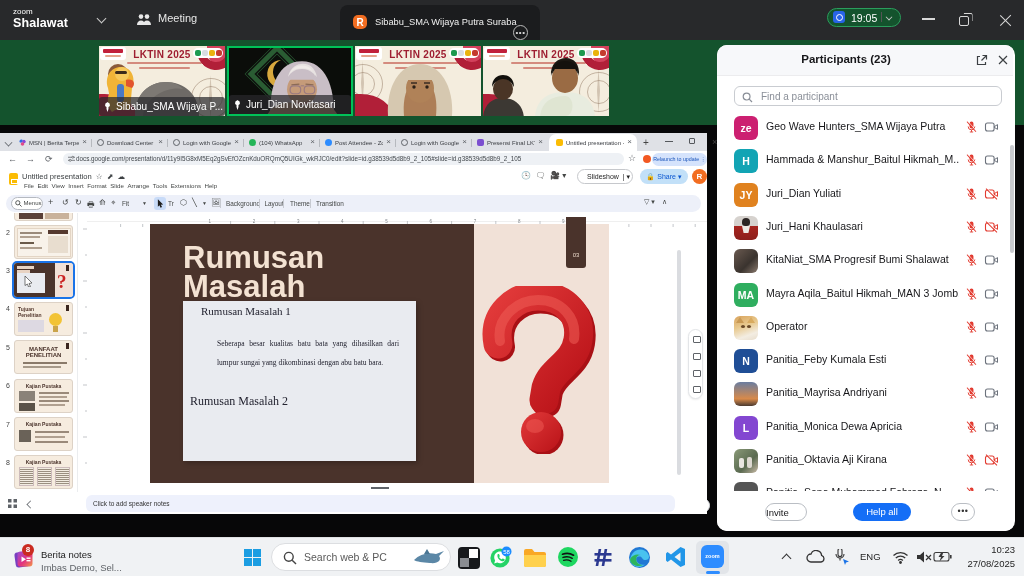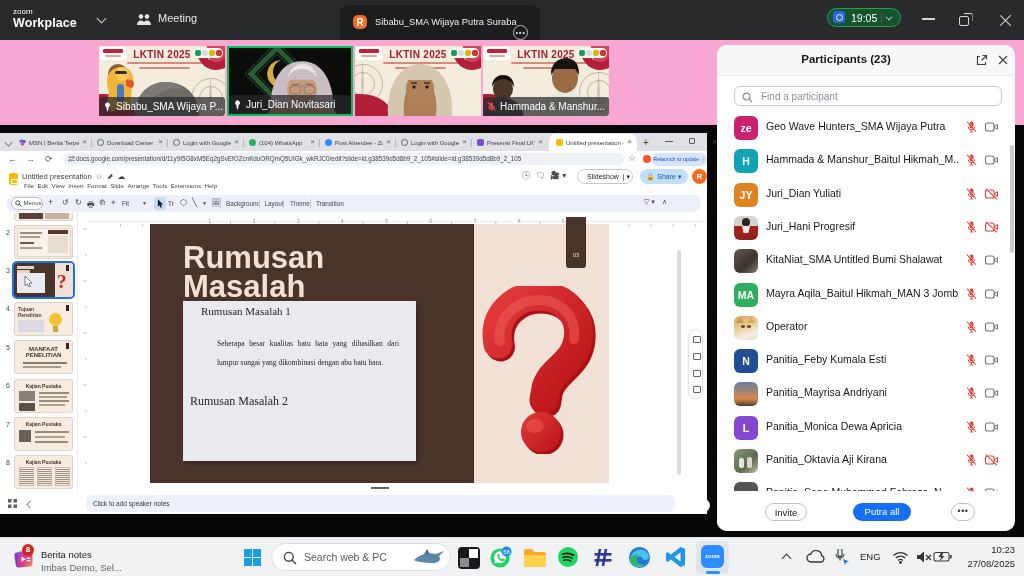--- a/index.html
+++ b/index.html
@@ -25,21 +25,21 @@
   #timer .sep { position:absolute; left:53px; top:3px; width:1px; height:10px; background:#555; }
   #timer .cv { position:absolute; left:58px; top:4.5px; width:6px; height:6px; border-right:1.4px solid #ccc; border-bottom:1.4px solid #ccc; transform:rotate(45deg) scale(.8); }
   #wmin { left:922px; top:18px; width:13px; height:1.6px; background:#d8d8d8; }
   #wmax { left:959px; top:16px; width:10px; height:10px; border:1.2px solid #d8d8d8; border-radius:2px; }
   #wmax:before { content:""; position:absolute; left:1.5px; top:-4.5px; width:9px; height:9px; border:1.2px solid #d8d8d8; border-radius:2px; clip-path:polygon(22% 0,100% 0,100% 78%,78% 78%,78% 22%,22% 22%); }
   #wclose { left:998px; top:13px; width:14px; height:14px; }
   #wclose:before, #wclose:after { content:""; position:absolute; left:6.5px; top:0; width:1.4px; height:15px; background:#d8d8d8; }
   #wclose:before { transform:rotate(45deg);} #wclose:after{ transform:rotate(-45deg);}
 
   
-  #strip { left:0; top:40px; width:1024px; height:85px; background:#f9a8d4; }
+  #strip { left:0; top:40px; width:1024px; height:85px; background:#14532d; }
   .vtile { position:absolute; top:6px; width:126px; height:70px; overflow:hidden; background:#f2e9d8; }
   .lktin { position:absolute; left:0; top:0; width:100%; height:100%; background:#f4edde; }
   .lk-title { position:absolute; left:0; right:0; top:3px; text-align:center; font-weight:bold; font-size:10px; color:#9e1e31; letter-spacing:0.3px; }
   .lk-sub { position:absolute; left:22%; right:18%; top:16px; height:2px; background:#c96a5e; opacity:0.75; border-radius:1px; }
   .lk-sub2 { position:absolute; left:32%; right:28%; top:20.5px; height:2px; background:#c96a5e; opacity:0.75; border-radius:1px; }
   .lk-badge-l { position:absolute; left:1px; top:1px; width:26px; height:13px; background:#fff; border-radius:3px; }
   .lk-badge-l i { position:absolute; left:3px; top:2px; width:20px; height:3.5px; background:#c1203b; border-radius:1px; }
   .lk-badge-l b { position:absolute; left:5px; top:7.5px; width:16px; height:2px; background:#e5a58e; border-radius:1px; }
   .lk-badge-r { position:absolute; right:2px; top:1.5px; width:30px; height:10px; background:#fff; border-radius:5px; }
   .lk-badge-r span { position:absolute; top:2px; width:6px; height:6px; border-radius:2px; }
@@ -112,36 +112,36 @@
   #panel { left:717px; top:45px; width:298px; height:486px; background:#fff; border-radius:10px; overflow:hidden; }
   #phead { position:absolute; left:0; top:0; width:296px; height:31px; background:#f7f8fa; border-bottom:1px solid #ececee; }
   #phead .t { position:absolute; left:0; right:38px; top:8px; text-align:center; font-size:11.5px; font-weight:bold; color:#17171a; }
   #psearch { position:absolute; left:17px; top:41px; width:268px; height:20px; border:1px solid #c9ccd1; border-radius:6px; color:#8a8f98; font-size:10px; line-height:19px; padding-left:26px; }
   .prow { position:absolute; left:0; width:296px; height:33px; }
   .pav { position:absolute; left:17px; top:4px; width:24px; height:24px; border-radius:6px; color:#fff; font-size:10.5px; font-weight:bold; text-align:center; line-height:24px; overflow:hidden;}
   .pname { position:absolute; left:49px; top:8px; font-size:10.5px; color:#17171a; white-space:nowrap; width:193px; overflow:hidden; }
   .mic { position:absolute; left:248px; top:8px; width:13px; height:13px; }
   .cam { position:absolute; left:267px; top:8px; width:15px; height:14px; }
   #pfoot { position:absolute; left:0; bottom:0; width:296px; height:40px; background:#fff; }
-  .btn-invite { position:absolute; left:48px; top:12px; width:42px; height:18px; border:1px solid #babec4; border-radius:9px; font-size:9.5px; color:#17171a; text-align:center; line-height:17px; }
+  .btn-invite { position:absolute; left:48px; top:12px; width:42px; height:18px; border:1px solid #babec4; border-radius:9px; font-size:9.5px; color:#17171a; text-align:left; line-height:17px; }
   .btn-mute { position:absolute; left:136px; top:12px; width:58px; height:18px; background:#146ef6; border-radius:9px; font-size:9.5px; color:#fff; text-align:center; line-height:18px; }
   .btn-more { position:absolute; left:234px; top:12px; width:24px; height:18px; border:1px solid #babec4; border-radius:9px; color:#333; font-size:9px; text-align:center; line-height:15px; letter-spacing:0.5px; }
   #pscroll { left:1010px; top:145px; width:4px; height:108px; background:#c8cace; border-radius:2px; z-index:9; }
 
   
   #taskbar { left:0; top:537px; width:1024px; height:39px; background:#f0f2f4; border-top:1px solid #dfe1e3; }
   .tkt { position:absolute; font-size:8.5px; color:#1f1f1f; }
 </style>
 </head>
 <body>
 
 <div id="titlebar" class="abs">
   <div id="ztext" class="abs">
       <span class="z1">zoom</span>
-      <span class="z2">Workplace</span>
+      <span class="z2">Shalawat</span>
     </div>
   <div class="abs chev" style="left:98px; top:15px;"></div>
   <svg class="abs" style="left:136px; top:13px;" width="16" height="14" viewBox="0 0 16 14">
       <circle cx="5" cy="3.6" r="2.3" fill="#e8e8e8"></circle>
       <circle cx="11" cy="3.6" r="2.3" fill="#e8e8e8"></circle>
       <path d="M1 12c0-2.7 1.8-4.4 4-4.4s4 1.7 4 4.4z" fill="#e8e8e8"></path>
       <path d="M7 12c0-2.7 1.8-4.4 4-4.4s4 1.7 4 4.4z" fill="#e8e8e8"></path>
     </svg>
   <div id="meetTab" class="abs">Meeting</div>
   <div id="meetingTab" class="abs">
@@ -289,27 +289,20 @@
         <ellipse cx="40" cy="24" rx="13" ry="15" fill="#9a6b44"></ellipse>
         <path d="M26 22 C25 10 33 4 41 4 C49 4 55 10 54 22 C52 12 46 9 40 9 C34 9 28 13 26 22 Z" fill="#1c1812"></path>
         <path d="M27 20 C27 11 33 7 40 7 C47 7 53 11 53 20 L50 15 L30 15 Z" fill="#15120d"></path>
       </svg>
       <svg class="abs" style="left:-4px; top:28px;" width="50" height="44" viewBox="0 0 50 44">
         <path d="M4 44 C5 30 13 24 24 24 C36 24 44 31 45 44 Z" fill="#3c3833"></path>
         <ellipse cx="24" cy="15" rx="10" ry="11" fill="#4a3526"></ellipse>
         <path d="M13 13 C13 5 18 1 24 1 C30 1 35 5 35 13 C32 7 28 5 24 5 C20 5 15 8 13 13 Z" fill="#12100c"></path>
       </svg>
     </div>
-    <div class="namebar"><svg class="abs" style="left:3px; top:4px;" width="11" height="11" viewBox="0 0 24 24">
-          <g stroke="#e54a42" stroke-width="2.6" fill="none">
-            <path d="M12 3 a3.2 3.2 0 0 1 3.2 3.2 v4.6 a3.2 3.2 0 0 1 -6.4 0 v-4.6 a3.2 3.2 0 0 1 3.2 -3.2 z" fill="#e54a42" stroke="none"></path>
-            <path d="M6 11 a6 6 0 0 0 12 0 M12 17 v4"></path>
-            <path d="M4 3 L20 21" stroke="#e54a42" stroke-width="3"></path>
-          </g>
-        </svg>Hammada &amp; Manshur...</div>
   </div>
 </div>
 <div id="dots3" class="abs">•••</div>
 
 <div id="stage" class="abs">
   <div id="chrome" class="abs">
     <div id="tabstrip" class="abs">
       <div class="abs chev" style="left:5px; top:6px; border-color:#5f6368; transform:rotate(45deg) scale(.8);"></div>
       <div class="tab" style="left:19px; width:68px;">
           <svg class="fav" width="7" height="7" viewBox="0 0 7 7">
@@ -697,31 +690,31 @@
         </svg>
         <svg class="cam" viewBox="0 0 14 14">
           <use href="#camoff"></use>
         </svg>
       </div>
       <div class="prow" style="top:166.89999999999998px">
         <div class="pav" style="background:linear-gradient(180deg,#d6d2ce 0%,#d6d2ce 40%,#a8251f 40%,#8c1f1c 100%)">
           <div style="position:absolute;left:8px;top:2px;width:8px;height:8px;background:#2a2422;border-radius:50% 50% 40% 40%"></div>
           <div style="position:absolute;left:8px;top:10px;width:8px;height:7px;background:#ece8e2;clip-path:polygon(0 0,100% 0,80% 100%,20% 100%)"></div>
         </div>
-        <div class="pname">Juri_Hani Progresif</div>
+        <div class="pname">Juri_Hani Khaulasari</div>
         <svg class="mic" viewBox="0 0 14 14">
           <use href="#micoff"></use>
         </svg>
         <svg class="cam" viewBox="0 0 14 14">
           <use href="#camoff"></use>
         </svg>
       </div>
       <div class="prow" style="top:200.2px">
         <div class="pav" style="background:linear-gradient(135deg,#6a5a50 0%,#3a332e 60%,#8a7a6e 100%)"></div>
-        <div class="pname">KitaNiat_SMA Untitled Bumi Shalawat</div>
+        <div class="pname">KitaNiat_SMA Progresif Bumi Shalawat</div>
         <svg class="mic" viewBox="0 0 14 14">
           <use href="#micoff"></use>
         </svg>
         <svg class="cam" viewBox="0 0 14 14">
           <use href="#camon"></use>
         </svg>
       </div>
       <div class="prow" style="top:233.5px">
         <div class="pav" style="background:#2fae5f">MA</div>
         <div class="pname">Mayra Aqila_Baitul Hikmah_MAN 3 Jomb...</div>
@@ -796,21 +789,21 @@
         <svg class="mic" viewBox="0 0 14 14">
           <use href="#micoff"></use>
         </svg>
         <svg class="cam" viewBox="0 0 14 14">
           <use href="#camon"></use>
         </svg>
       </div>
     </div>
   <div id="pfoot">
     <div class="btn-invite">Invite</div>
-    <div class="btn-mute">Putra all</div>
+    <div class="btn-mute">Help all</div>
     <div class="btn-more">•••</div>
   </div>
 </div>
 <div id="pscroll" class="abs"></div>
 
 <div id="taskbar" class="abs">
 
   <svg class="abs" style="left:14px; top:11px;" width="21" height="21" viewBox="0 0 21 21">
     <defs>
         <linearGradient id="wg" x1="0" y1="0" x2="1" y2="1">

